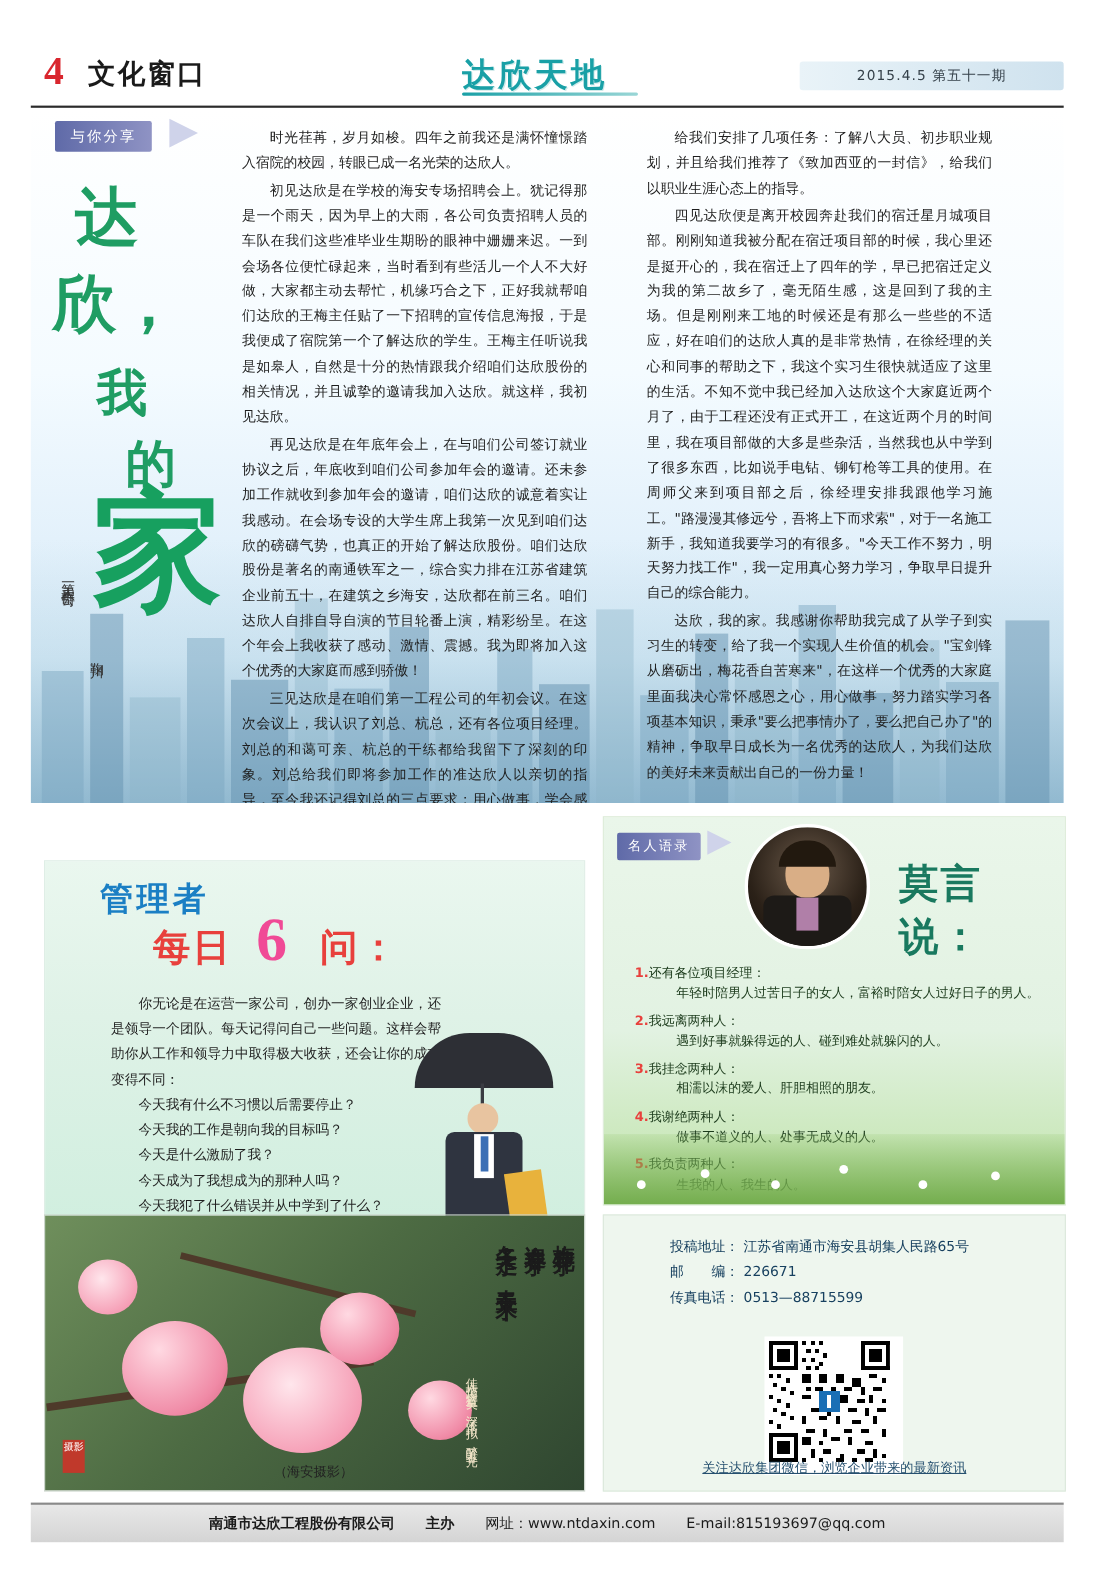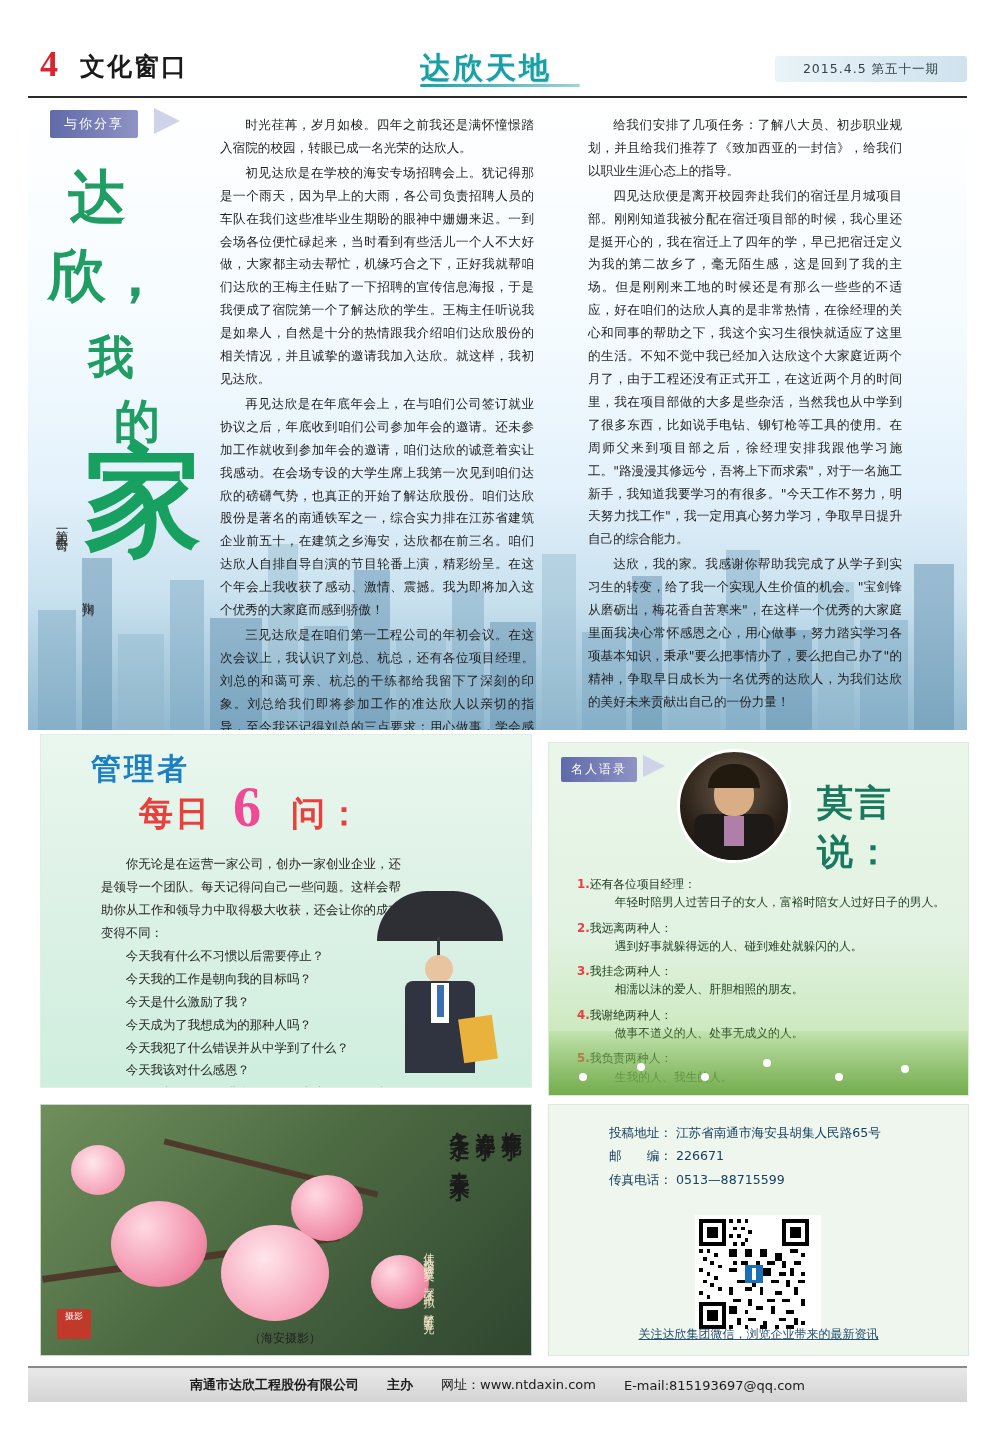--- a/index.html
+++ b/index.html
@@ -30,21 +30,21 @@
     font-size:30px;font-weight:bold;color:#19a0a6;
     letter-spacing:3px;font-family:Liberation Sans, sans-serif;
     text-shadow:1px 1px 0 #cfeaea;
   }
   .brand-underline{
     position:absolute;left:420px;top:84px;width:160px;height:3px;
     background:linear-gradient(90deg,#19a0a6,#9ad6d6);border-radius:2px;
   }
   .issue{
     position:absolute;right:28px;top:56px;
-    width:192px;height:26px;
+    width:240px;height:26px;
     background:linear-gradient(90deg,#e9f3f8,#cfe2ee);
     border-radius:3px;
     font-size:12.5px;color:#35414a;
     text-align:center;line-height:26px;letter-spacing:1px;
   }
   .rule-top{position:absolute;left:28px;top:96px;width:939px;height:2px;background:#2b2b2b;}
 
   
   .article{
     position:absolute;left:28px;top:100px;width:939px;height:630px;
@@ -93,21 +93,21 @@
     position:absolute;top:14px;width:314px;
     font-size:12.6px;line-height:1.82;color:#1e1e1e;text-align:justify;
     font-family:"DejaVu Sans",sans-serif;
   }
   .col p{margin:0 0 2px 0;text-indent:2em;}
   .colA{left:192px;}
   .colB{left:560px;}
 
   
   .mid-left{
-    position:absolute;left:40px;top:734px;width:490px;height:352px;
+    position:absolute;left:40px;top:782px;width:490px;height:352px;
     background:linear-gradient(180deg,#eaf7ef 0%,#dff2e7 40%,#cfeede 100%);
     overflow:hidden;border:1px solid #dfeee6;
   }
   .ml-title{
     position:absolute;left:50px;top:14px;
     font-size:30px;font-weight:bold;color:#1b7fc4;
     font-family:"Liberation Serif",serif;letter-spacing:3px;
   }
   .ml-sub{
     position:absolute;left:98px;top:56px;
@@ -185,21 +185,21 @@
   .photo-box{
     position:absolute;left:40px;top:1104px;width:490px;height:250px;
     background:linear-gradient(135deg,#6f8f5c 0%,#4d6b43 45%,#2f4630 100%);
     overflow:hidden;border:1px solid #ccd6cc;
   }
   .blossom{position:absolute;border-radius:50%;}
   .bp{background:radial-gradient(circle at 35% 30%,#ffd9e2,#f08aa6 70%,#d5647f 100%);}
   .bp2{background:radial-gradient(circle at 40% 35%,#ffe6ec,#f59cb4 75%,#d8728c 100%);}
   .branch{position:absolute;background:#4e3a2a;}
   .seal{
-    position:absolute;left:16px;bottom:16px;width:34px;height:30px;background:#c0392b;
+    position:absolute;left:16px;bottom:16px;width:20px;height:30px;background:#c0392b;
     color:#fff;font-size:9px;text-align:center;line-height:1.1;padding-top:3px;box-sizing:border-box;
   }
   .photo-caption{
     position:absolute;left:40px;top:1330px;width:490px;text-align:center;
     font-size:12px;color:#222;
   }
   .verse{
     position:absolute;left:452px;top:1112px;width:76px;height:236px;
   }
   .verse span{

